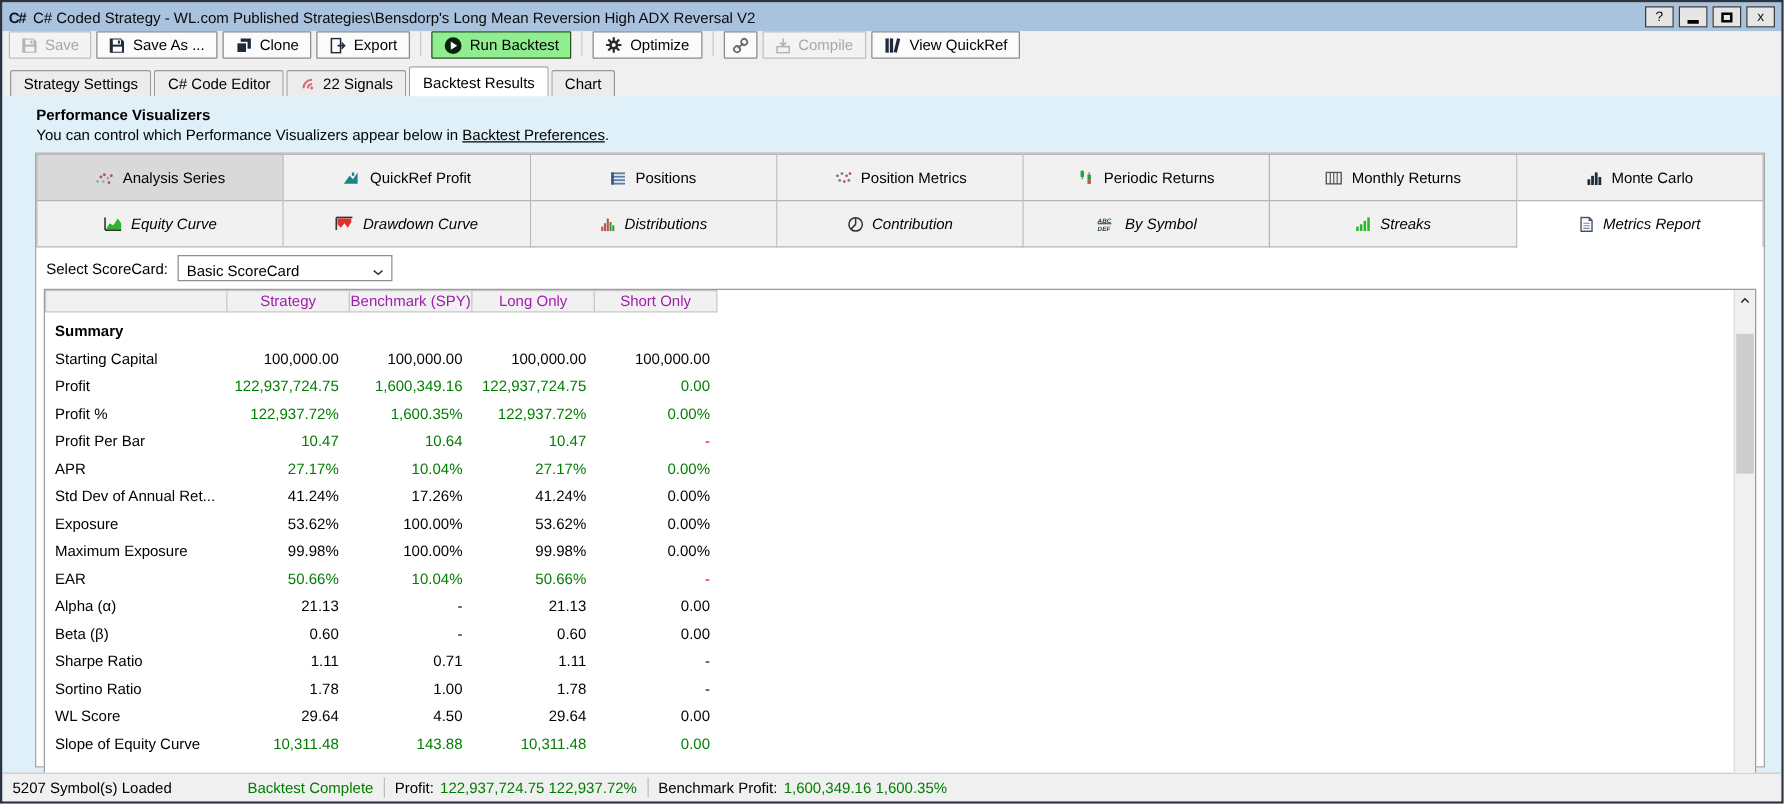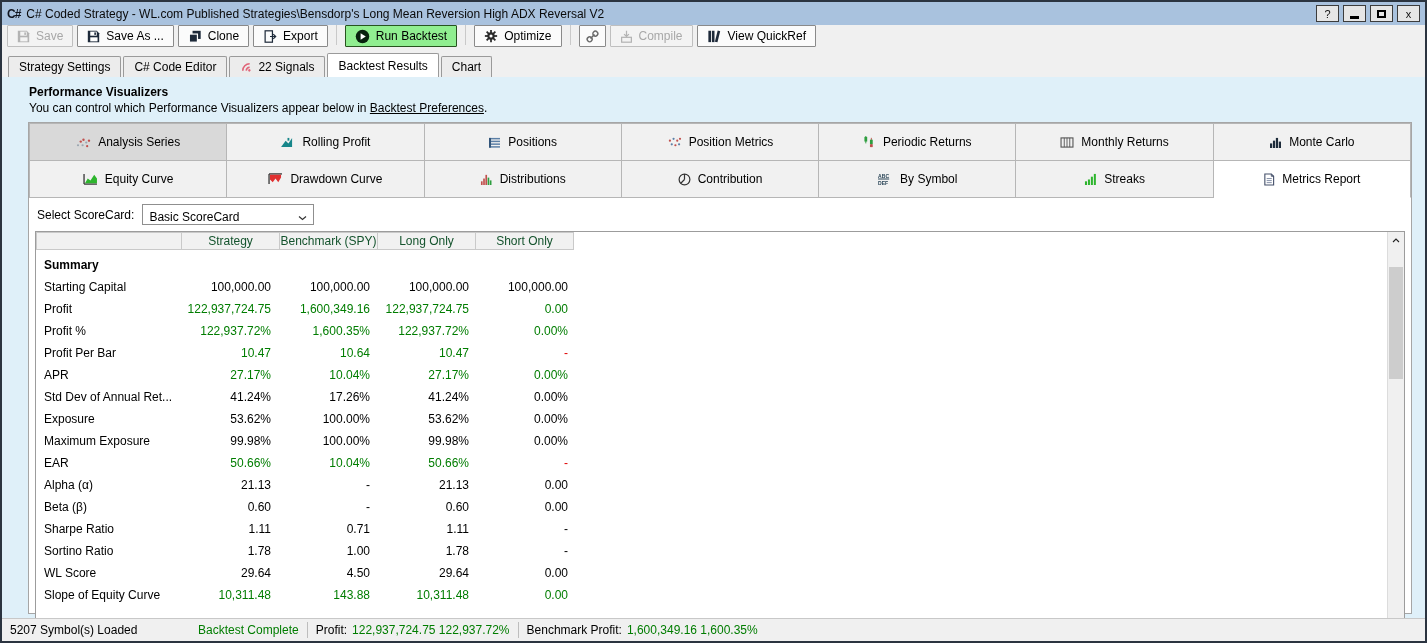--- a/index.html
+++ b/index.html
@@ -35,33 +35,33 @@
   .pv-heading { font-weight:bold; margin:2px 0 2px 1px; }
   .pv-sub { margin:0 0 7px 1px; }
   .pv-link { text-decoration:underline; color:#000; cursor:pointer; }
 
   .panel { background:#fff; border:1px solid #a6a6a6; height:492px; }
 
   
   .vtabs { display:flex; }
   .vtab { flex:1; height:38px; display:flex; align-items:center; justify-content:center; gap:7px; background:#f1f1f1; border:1px solid #b6b6b6; border-left:none; font-size:12px; white-space:nowrap; }
   .vtab:first-child { border-left:1px solid #b6b6b6; }
-  .vtabs.row2 .vtab { margin-top:-1px; }
+  .vtabs.row2 .vtab { margin-top:-1px;font-style:italic; }
   .vtab.dim { background:#d9d9d9; }
   .vtab.active { background:#fff; border-bottom-color:#fff; position:relative; z-index:2; }
   .vicon { display:inline-flex; align-items:center; }
 
   
   .scorecard-row { display:flex; align-items:center; height:33px; padding:0 8px; gap:8px; }
   .combo { width:172px; height:21px; background:#fff; border:1px solid #8f8f8f; display:flex; align-items:flex-end; padding:0 6px; justify-content:space-between; }
 
   
   .table-wrap { position:relative; border:1px solid #9c9c9c; margin:0 6px; height:410px; overflow:hidden; background:#fff; }
   .ghead { display:flex; height:18px; }
-  .gh { background:#f1f1f1; border:1px solid #c9c9c9; margin-left:-1px; display:flex; align-items:center; justify-content:center; color:#14532d; }
+  .gh { background:#f1f1f1; border:1px solid #c9c9c9; margin-left:-1px; display:flex; align-items:center; justify-content:center; color:#a21caf; }
   .gh:first-child { margin-left:0; }
   .gh.lbl { width:146px; }
   .gh.val { width:99px; }
   .grid-body { padding-top:4px; }
   .grid-row { display:flex; height:22px; align-items:center; }
   .cell { overflow:hidden; white-space:nowrap; }
   .label-cell { width:146px; padding-left:8px; }
   .val-cell { width:99px; text-align:right; padding-right:10px; }
   .section-row .label-cell { font-weight:bold; width:400px; }
   .grid-spacer { height:20px; }
@@ -246,21 +246,21 @@
             </span>
           <span>Analysis Series</span>
         </div>
         <div class="vtab">
           <span class="vicon">
               <svg width="15" height="11" viewBox="0 0 16 12">
                 <path d="M1 11L6 4l3 3 4-6v10z" fill="#17868a"></path>
                 <rect x="8" y="1" width="2" height="3" fill="#17868a"></rect>
               </svg>
             </span>
-          <span>Rolling Profit</span>
+          <span>QuickRef Profit</span>
         </div>
         <div class="vtab">
           <span class="vicon">
               <svg width="13" height="11" viewBox="0 0 14 12">
                 <g fill="#5b7fa6">
                   <rect x="1" y="1" width="12" height="1.6"></rect>
                   <rect x="1" y="4" width="12" height="1.6"></rect>
                   <rect x="1" y="7" width="12" height="1.6"></rect>
                   <rect x="1" y="10" width="12" height="1.6"></rect>
                 </g>

